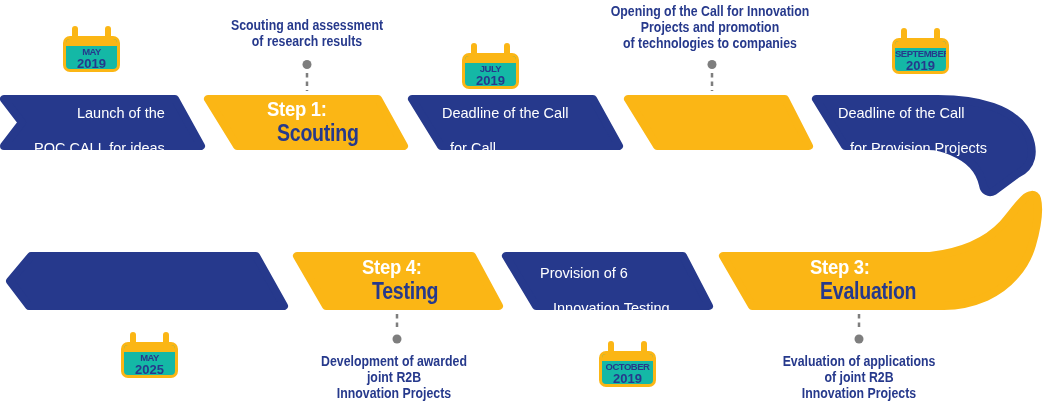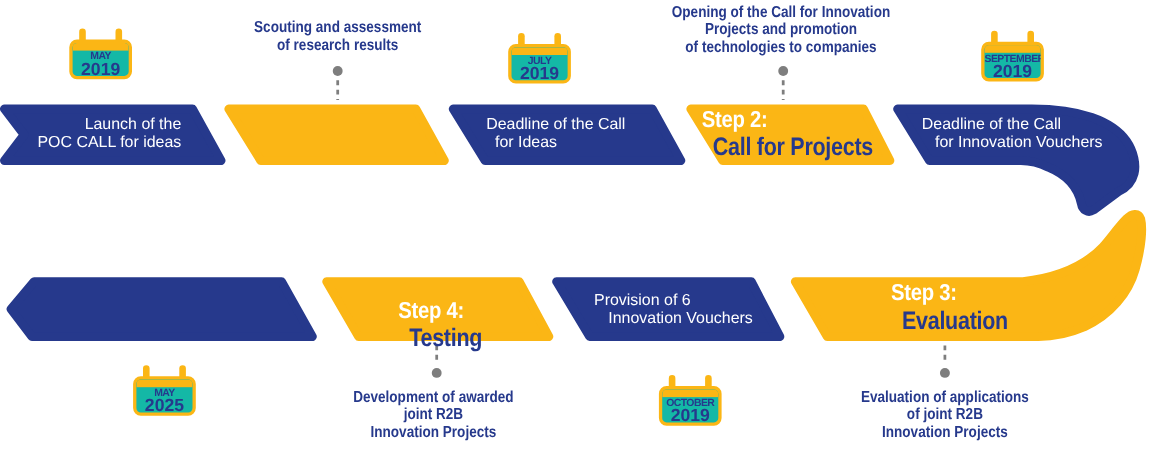--- a/index.html
+++ b/index.html
@@ -4,38 +4,38 @@
 <style>
   html,body{margin:0;padding:0;background:#fff;}
   .canvas{
     position:relative;width:1047px;height:408px;background:#fff;overflow:hidden;
     font-family:"Liberation Sans","DejaVu Sans",sans-serif;
     --blue:#26398C; --yellow:#FBB615; --gray:#7E7E7E;
   }
   .bands{position:absolute;left:0;top:0;}
   
   .arrow-text{position:absolute;color:#fff;font-size:14.5px;line-height:17px;font-weight:400;white-space:nowrap;}
-  .arrow-text .l2{display:block;}
+  .arrow-text .l2{display:block;margin-top:18px;}
   .ind8 .l2{margin-left:8px;} .ind12 .l2{margin-left:12px;} .ind13 .l2{margin-left:13px;}
   .centered{text-align:center;white-space:nowrap;}
   
   .step-text{position:absolute;white-space:nowrap;}
   .step-text .lbl{display:block;color:#fff;font-size:21px;line-height:22px;font-weight:bold;letter-spacing:-.3px;transform:scaleX(.88);transform-origin:left center;}
   .step-text .nm{display:block;color:var(--blue);font-size:23px;line-height:26px;font-weight:bold;letter-spacing:-.3px;margin-left:10px;transform:scaleX(.85);transform-origin:left center;}
   
   .annot{position:absolute;color:var(--blue);font-weight:bold;font-size:14.5px;line-height:16px;text-align:center;transform:scaleX(.85);white-space:nowrap;}
   .annot .ln{display:block;}
   
   .cal{position:absolute;width:57px;}
   .cal .peg{position:absolute;top:0;width:6px;height:16px;border-radius:3px;background:var(--yellow);}
   .cal .peg.left{left:9px;} .cal .peg.right{right:9px;}
   .cal .body{position:relative;margin-top:10px;height:36px;box-sizing:border-box;border:3px solid var(--yellow);border-radius:7px;background:#14b8a6;overflow:hidden;}
   .cal .hdr{height:7px;background:var(--yellow);}
   .cal .month{margin-top:1px;text-align:center;color:var(--blue);font-size:9.5px;line-height:10.5px;font-weight:bold;letter-spacing:-.5px;white-space:nowrap;}
-  .cal .year{text-align:center;color:var(--blue);font-size:16px;line-height:11.5px;font-weight:bold;}
+  .cal .year{text-align:center;color:var(--blue);font-size:13px;line-height:11.5px;font-weight:bold;}
 </style>
 </head>
 <body>
 
 <div class="canvas" style="--blue: #26398C; --yellow: #FBB615; --gray: #7E7E7E;">
 
   <svg class="bands" width="1047" height="408" viewBox="0 0 1047 408">
     <g stroke-width="8" stroke-linejoin="round" stroke-linecap="round">
 
       <path class="shape-blue" d="M 4,99 L 175,99 L 201,146 L 4,146 L 22,122.5 Z" fill="#26398C" stroke="#26398C"></path>
@@ -60,57 +60,57 @@
       <line class="connector-line" x1="397" y1="314" x2="397" y2="331" stroke="#7E7E7E" stroke-width="2.5" stroke-dasharray="4.5 4"></line>
       <circle class="connector-dot" cx="397" cy="339" r="4.5" fill="#7E7E7E"></circle>
     </g>
   </svg>
 
   <div class="arrow-text" style="left:34px;top:105px;text-align:right;">
     <span class="l1">Launch of the</span>
     <span class="l2">POC CALL for ideas</span>
   </div>
 
+  <div class="step-text" style="left:267px;top:98px;">
+    <span class="lbl">Step 1:</span>
+    <span class="nm">Scouting</span>
+  </div>
 
   <div class="arrow-text ind8" style="left:442px;top:105px;">
     <span class="l1">Deadline of the Call</span>
-    <span class="l2">for Ideas</span>
+    <span class="l2">for Call</span>
   </div>
 
-  <div class="step-text" style="left:638px;top:98px;">
-    <span class="lbl">Step 2:</span>
-    <span class="nm">Call for Projects</span>
-  </div>
 
   <div class="arrow-text ind12" style="left:838px;top:105px;">
     <span class="l1">Deadline of the Call</span>
-    <span class="l2">for Innovation Vouchers</span>
+    <span class="l2">for Provision Projects</span>
   </div>
 
   <div class="annot" style="left:187px;top:17px;width:240px;">
     <span class="ln">Scouting and assessment</span>
     <span class="ln">of research results</span>
   </div>
   <div class="annot" style="left:580px;top:3px;width:260px;">
     <span class="ln">Opening of the Call for Innovation</span>
     <span class="ln">Projects and promotion</span>
     <span class="ln">of technologies to companies</span>
   </div>
 
   <div class="step-text" style="left:810px;top:256px;">
     <span class="lbl">Step 3:</span>
     <span class="nm">Evaluation</span>
   </div>
 
   <div class="arrow-text ind13" style="left:540px;top:265px;">
     <span class="l1">Provision of 6</span>
-    <span class="l2">Innovation Vouchers</span>
+    <span class="l2">Innovation Testing</span>
   </div>
 
-  <div class="step-text" style="left:362px;top:272px;">
+  <div class="step-text" style="left:362px;top:256px;">
     <span class="lbl">Step 4:</span>
     <span class="nm">Testing</span>
   </div>
 
 
   <div class="annot" style="left:759px;top:353px;width:200px;">
     <span class="ln">Evaluation of applications</span>
     <span class="ln">of joint R2B</span>
     <span class="ln">Innovation Projects</span>
   </div>
@@ -123,21 +123,21 @@
   <div class="cal" style="left:63px;top:26px;">
     <div class="peg left"></div>
     <div class="peg right"></div>
     <div class="body">
       <div class="hdr"></div>
       <div class="month">MAY</div>
       <div class="year">2019</div>
     </div>
   </div>
 
-  <div class="cal" style="left:462px;top:30px;">
+  <div class="cal" style="left:462px;top:43px;">
     <div class="peg left"></div>
     <div class="peg right"></div>
     <div class="body">
       <div class="hdr"></div>
       <div class="month">JULY</div>
       <div class="year">2019</div>
     </div>
   </div>
 
   <div class="cal" style="left:892px;top:28px;">

